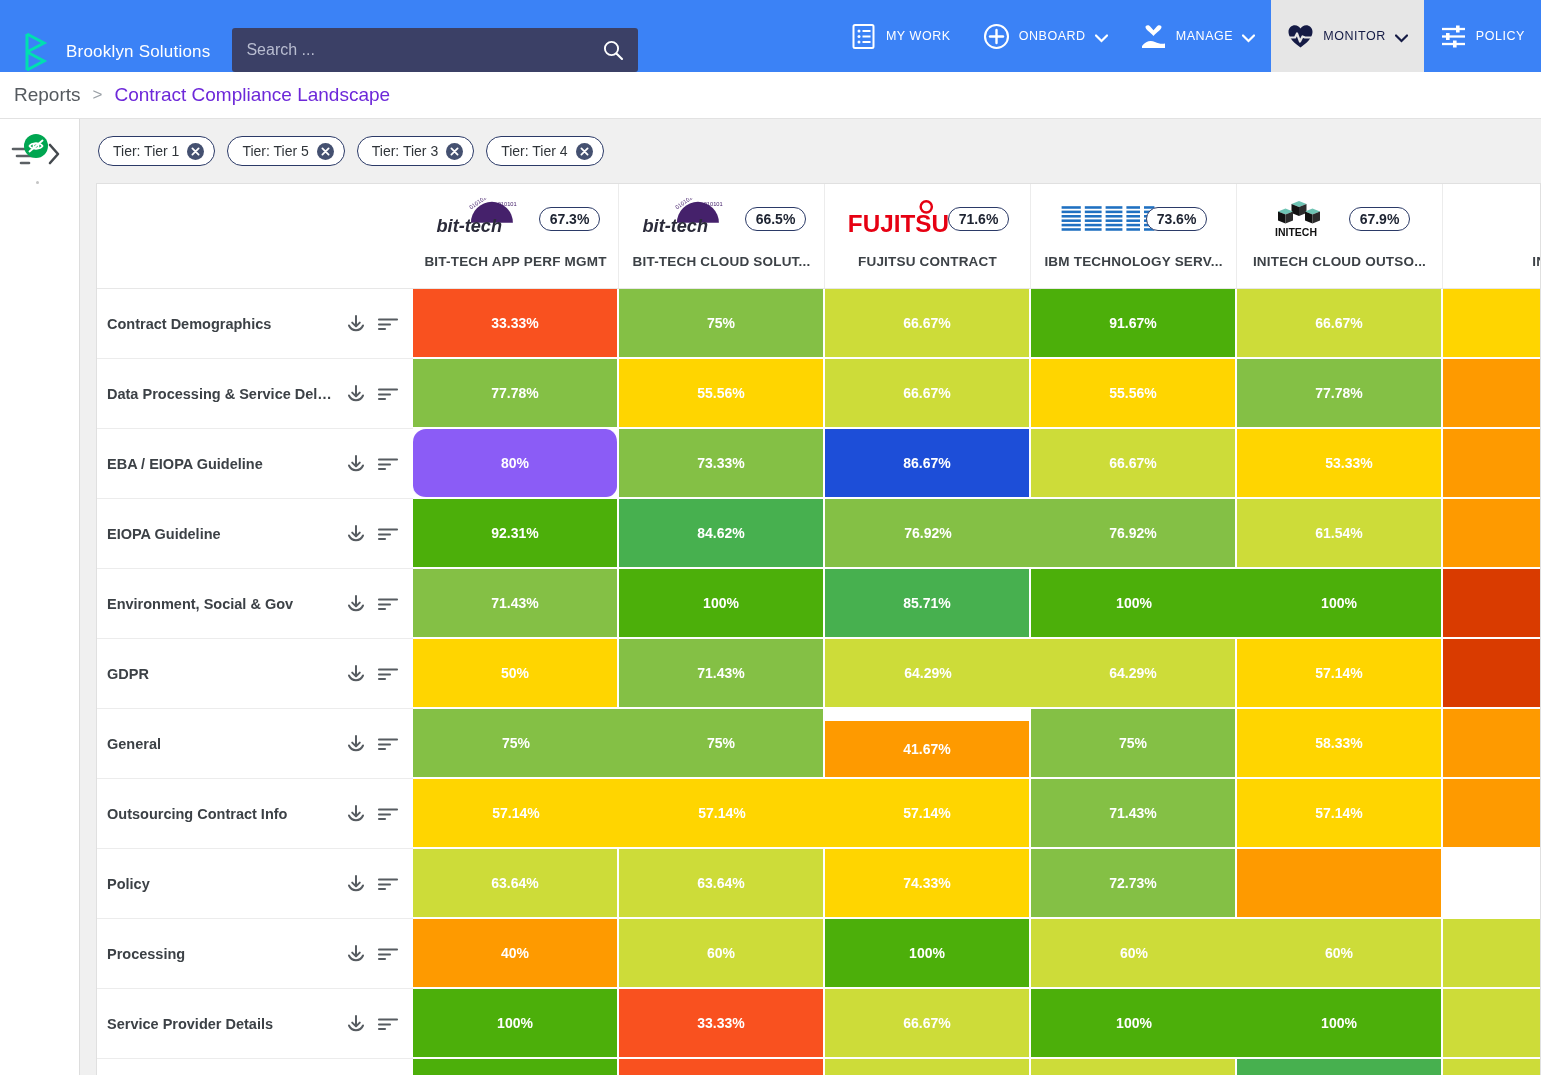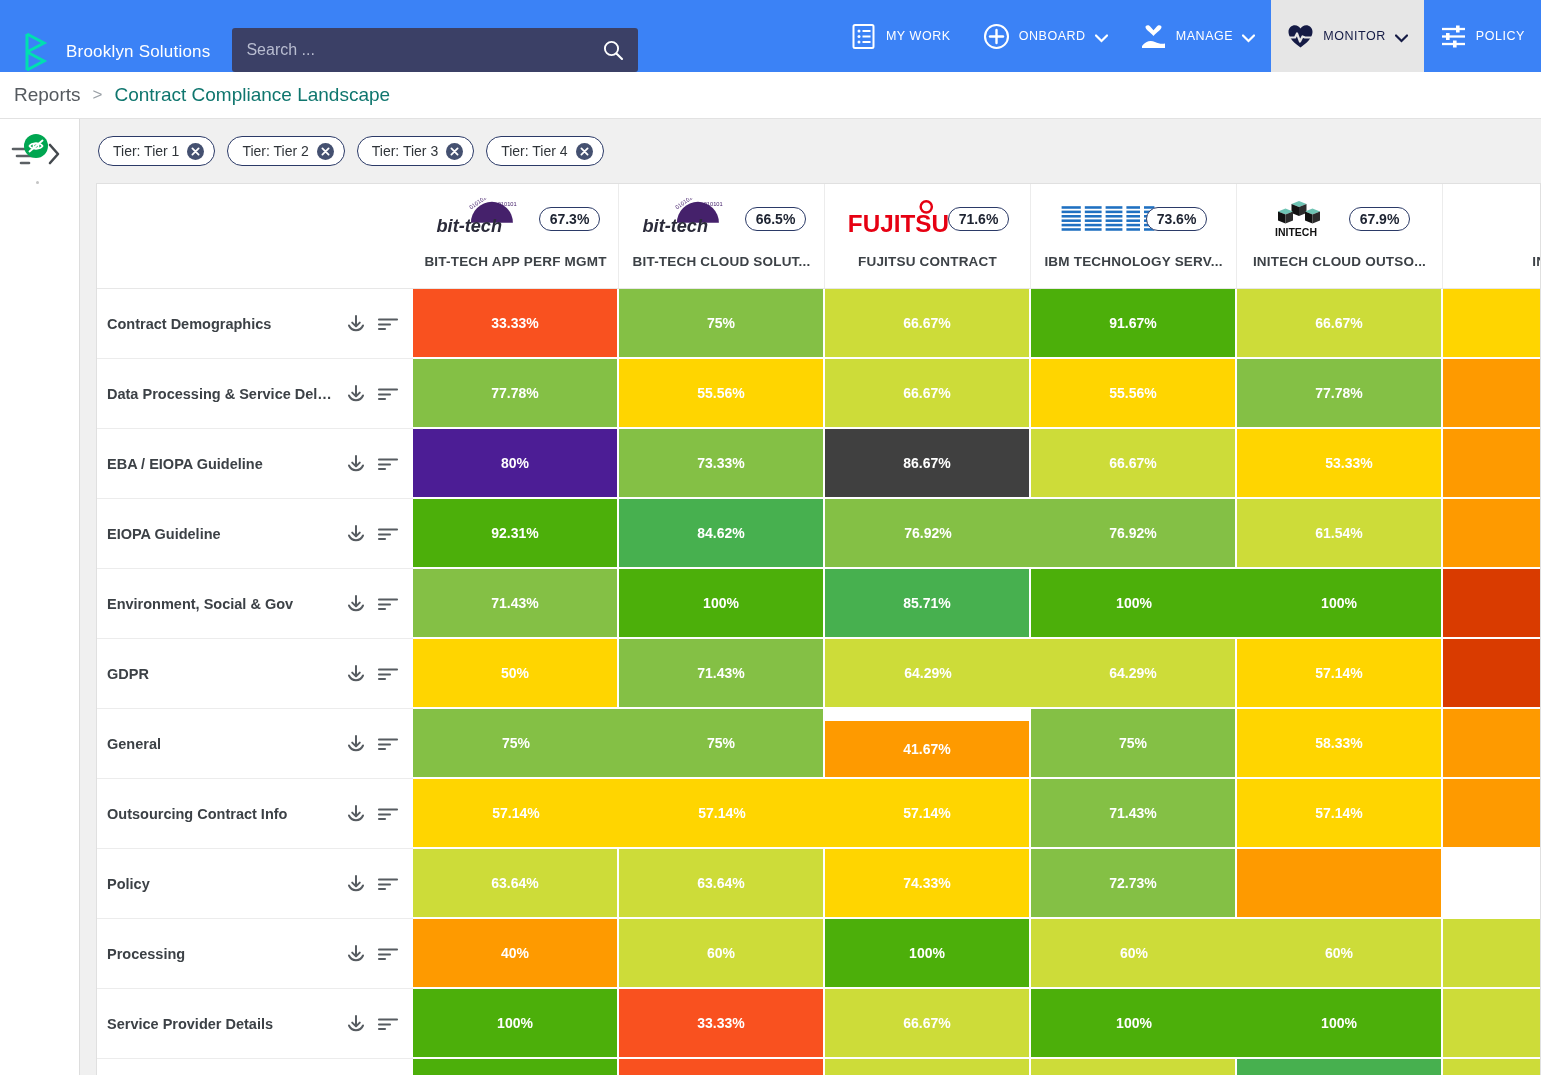--- a/index.html
+++ b/index.html
@@ -43,21 +43,21 @@
   .nav-item.active { background: #e6e6e6; color: #151b45; }
   .nav-ico { width: 27px; height: 27px; flex: 0 0 auto; display: block; }
   .caret { width: 13px; height: 9px; flex: 0 0 auto; }
 
   
   .breadcrumb {
     height: 47px; background: #ffffff; display: flex; align-items: center;
     padding-left: 14px; border-bottom: 1px solid #e2e2e2; gap: 12px;
   }
   .crumb { font-size: 19px; color: #555a5f; cursor: pointer; }
-  .crumb.current { color: #0f766e; cursor: default; }
+  .crumb.current { color: #6d28d9; cursor: default; }
   .crumb-sep { color: #9aa0a6; font-size: 17px; }
 
   
   .body-wrap { display: flex; height: 956px; background: #ffffff; }
 
   .filter-rail {
     width: 80px; flex: 0 0 80px; background: #ffffff;
     border-right: 1px solid #dddddd; position: relative;
   }
   .rail-btn {
@@ -273,21 +273,21 @@
       <div class="chip">
         <span>Tier: Tier 1</span>
         <span class="chip-x">
           <svg viewBox="0 0 17 17" width="17" height="17">
               <circle cx="8.5" cy="8.5" r="8.5" fill="#445070"></circle>
               <path d="M5.4 5.4 L11.6 11.6 M11.6 5.4 L5.4 11.6" stroke="#fff" stroke-width="1.8" stroke-linecap="round"></path>
             </svg>
         </span>
       </div>
       <div class="chip">
-        <span>Tier: Tier 2</span>
+        <span>Tier: Tier 5</span>
         <span class="chip-x">
           <svg viewBox="0 0 17 17" width="17" height="17">
               <circle cx="8.5" cy="8.5" r="8.5" fill="#445070"></circle>
               <path d="M5.4 5.4 L11.6 11.6 M11.6 5.4 L5.4 11.6" stroke="#fff" stroke-width="1.8" stroke-linecap="round"></path>
             </svg>
         </span>
       </div>
       <div class="chip">
         <span>Tier: Tier 3</span>
         <span class="chip-x">
@@ -571,23 +571,23 @@
               </div>
               <div class="hrow">
                 <div class="cell" style="background: rgb(132, 192, 69);">77.78%</div>
                 <div class="cell" style="background: rgb(255, 213, 0);">55.56%</div>
                 <div class="cell" style="background: rgb(205, 220, 57);">66.67%</div>
                 <div class="cell" style="background: rgb(255, 213, 0);">55.56%</div>
                 <div class="cell" style="background: rgb(132, 192, 69);">77.78%</div>
                 <div class="cell" style="background: rgb(254, 154, 0);"></div>
               </div>
               <div class="hrow">
-                <div class="cell" style="background: #4c1d95;">80%</div>
+                <div class="cell" style="background: #8b5cf6; border-radius: 13px;">80%</div>
                 <div class="cell" style="background: rgb(132, 192, 69);">73.33%</div>
-                <div class="cell" style="background: #404040; text-align: center;">86.67%</div>
+                <div class="cell" style="background: #1d4ed8; text-align: center;">86.67%</div>
                 <div class="cell" style="background: rgb(205, 220, 57);">66.67%</div>
                 <div class="cell" style="background: rgb(255, 213, 0); padding-left: 20px;">53.33%</div>
                 <div class="cell" style="background: rgb(254, 154, 0);"></div>
               </div>
               <div class="hrow">
                 <div class="cell" style="background: rgb(76, 175, 10);">92.31%</div>
                 <div class="cell" style="background: rgb(71, 176, 79);">84.62%</div>
                 <div class="cell merged-right" style="background: rgb(132, 192, 69);">76.92%</div>
                 <div class="cell" style="background: rgb(132, 192, 69);">76.92%</div>
                 <div class="cell" style="background: rgb(205, 220, 57);">61.54%</div>

